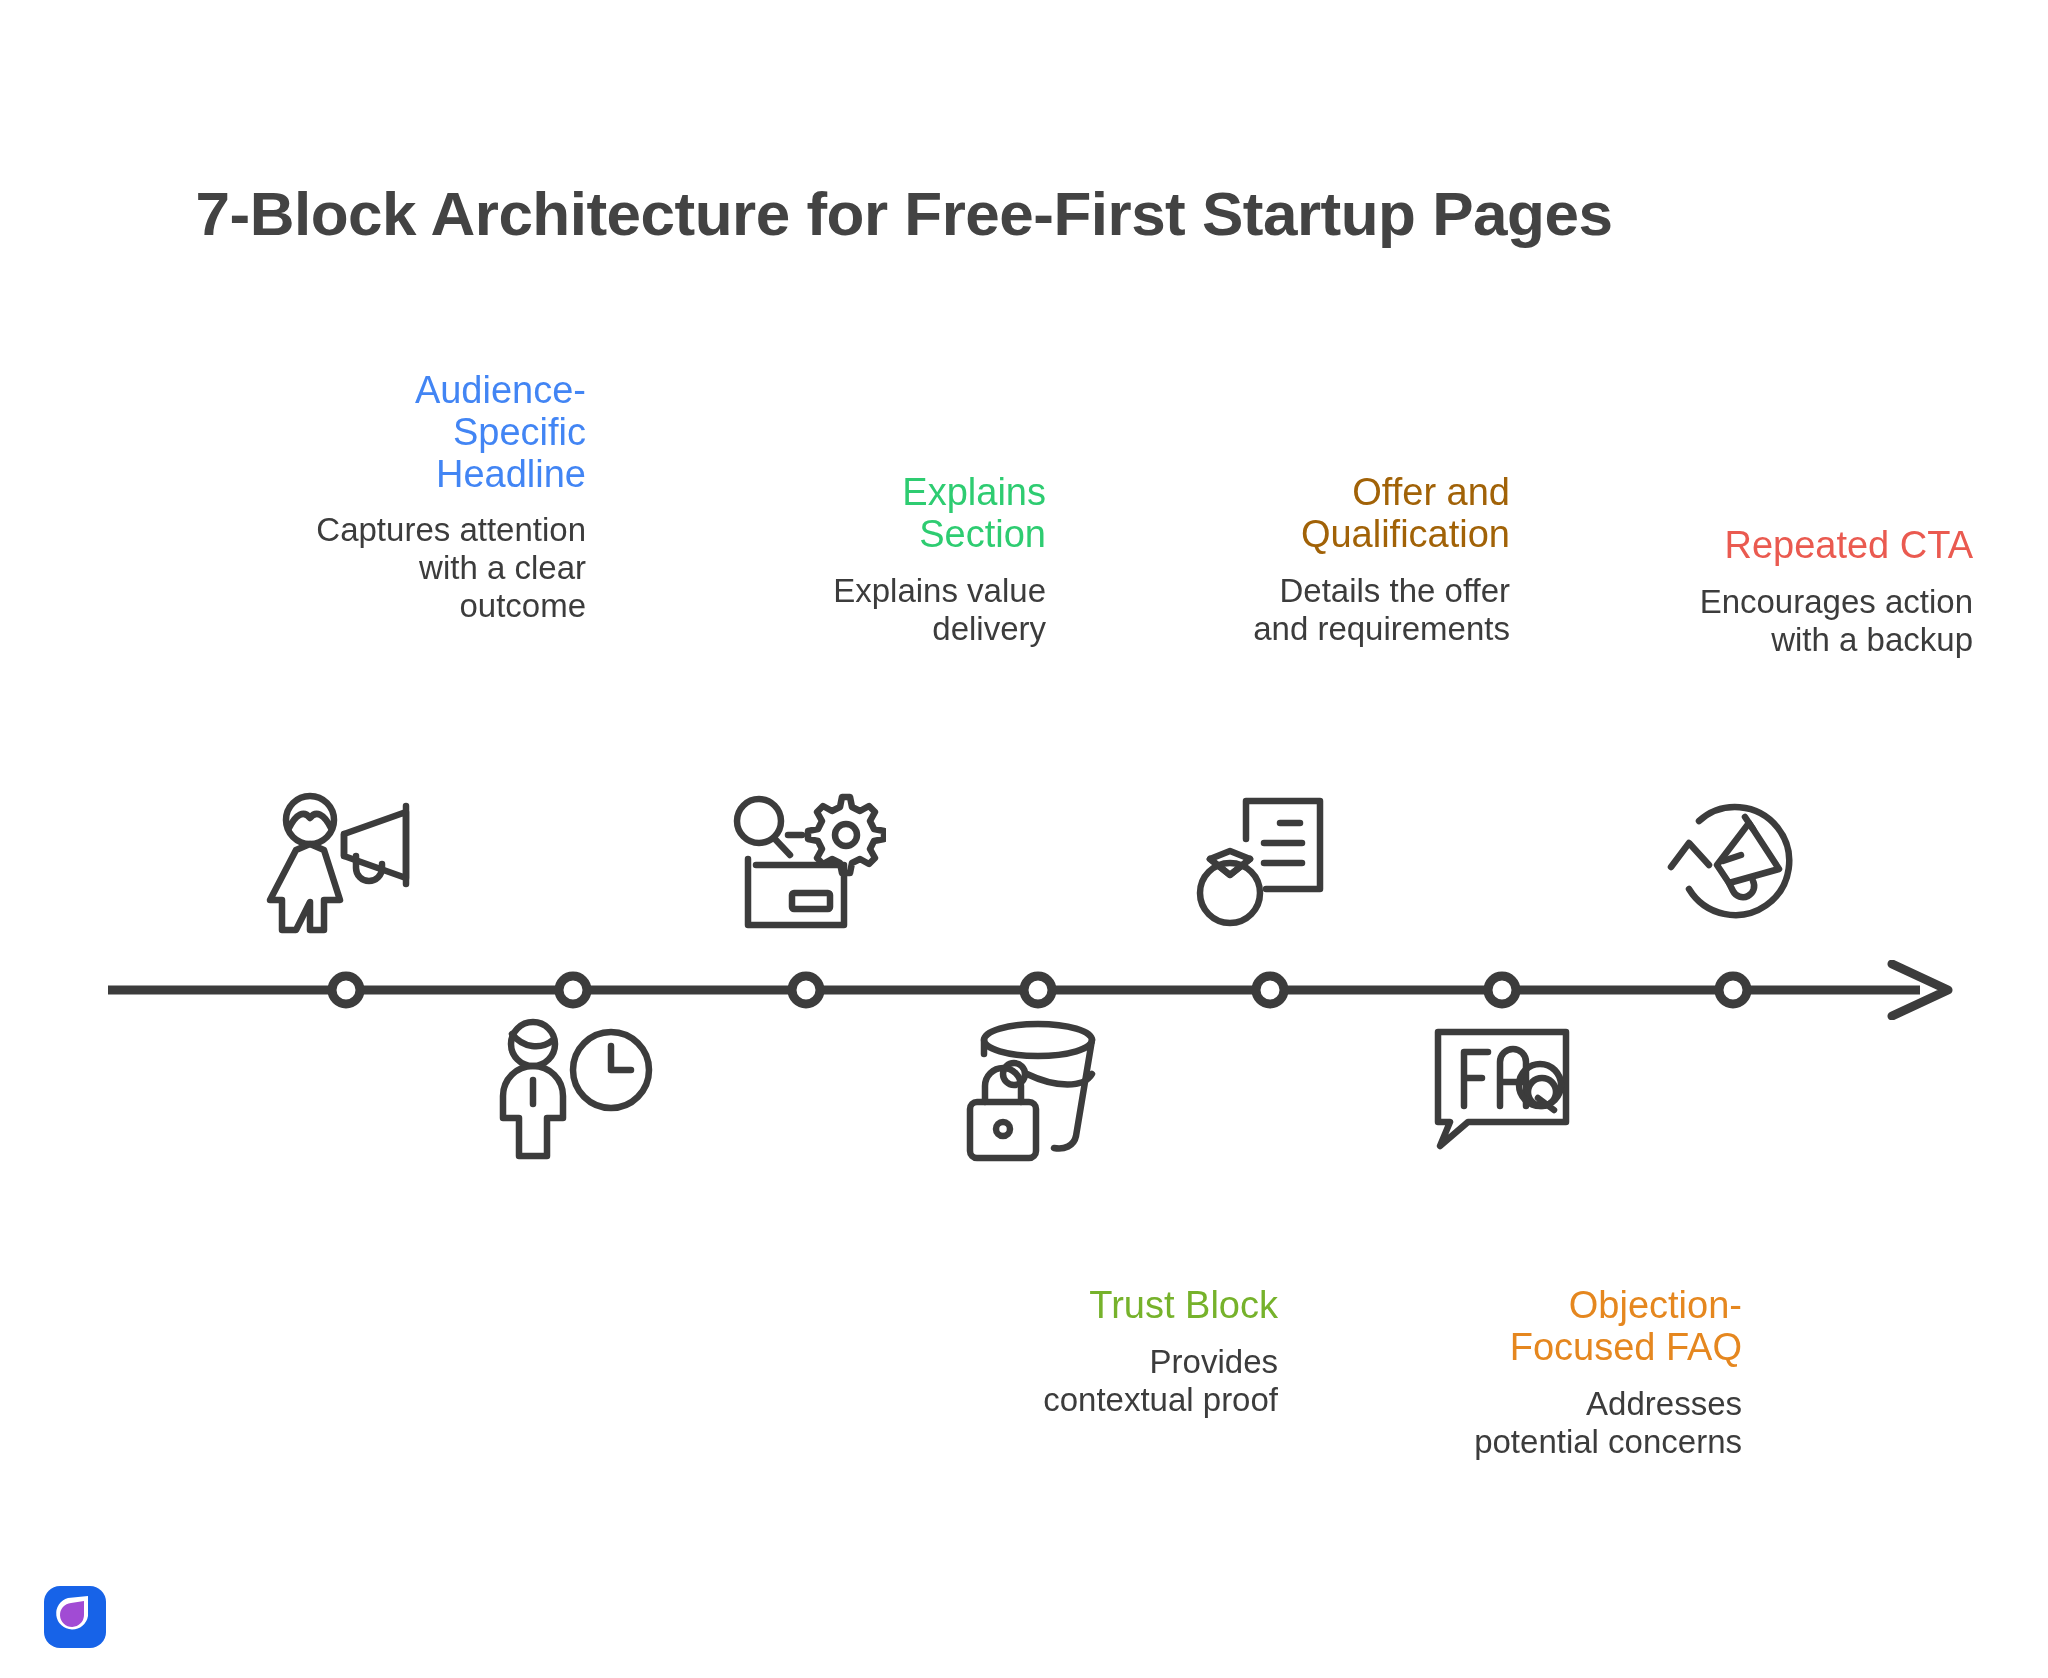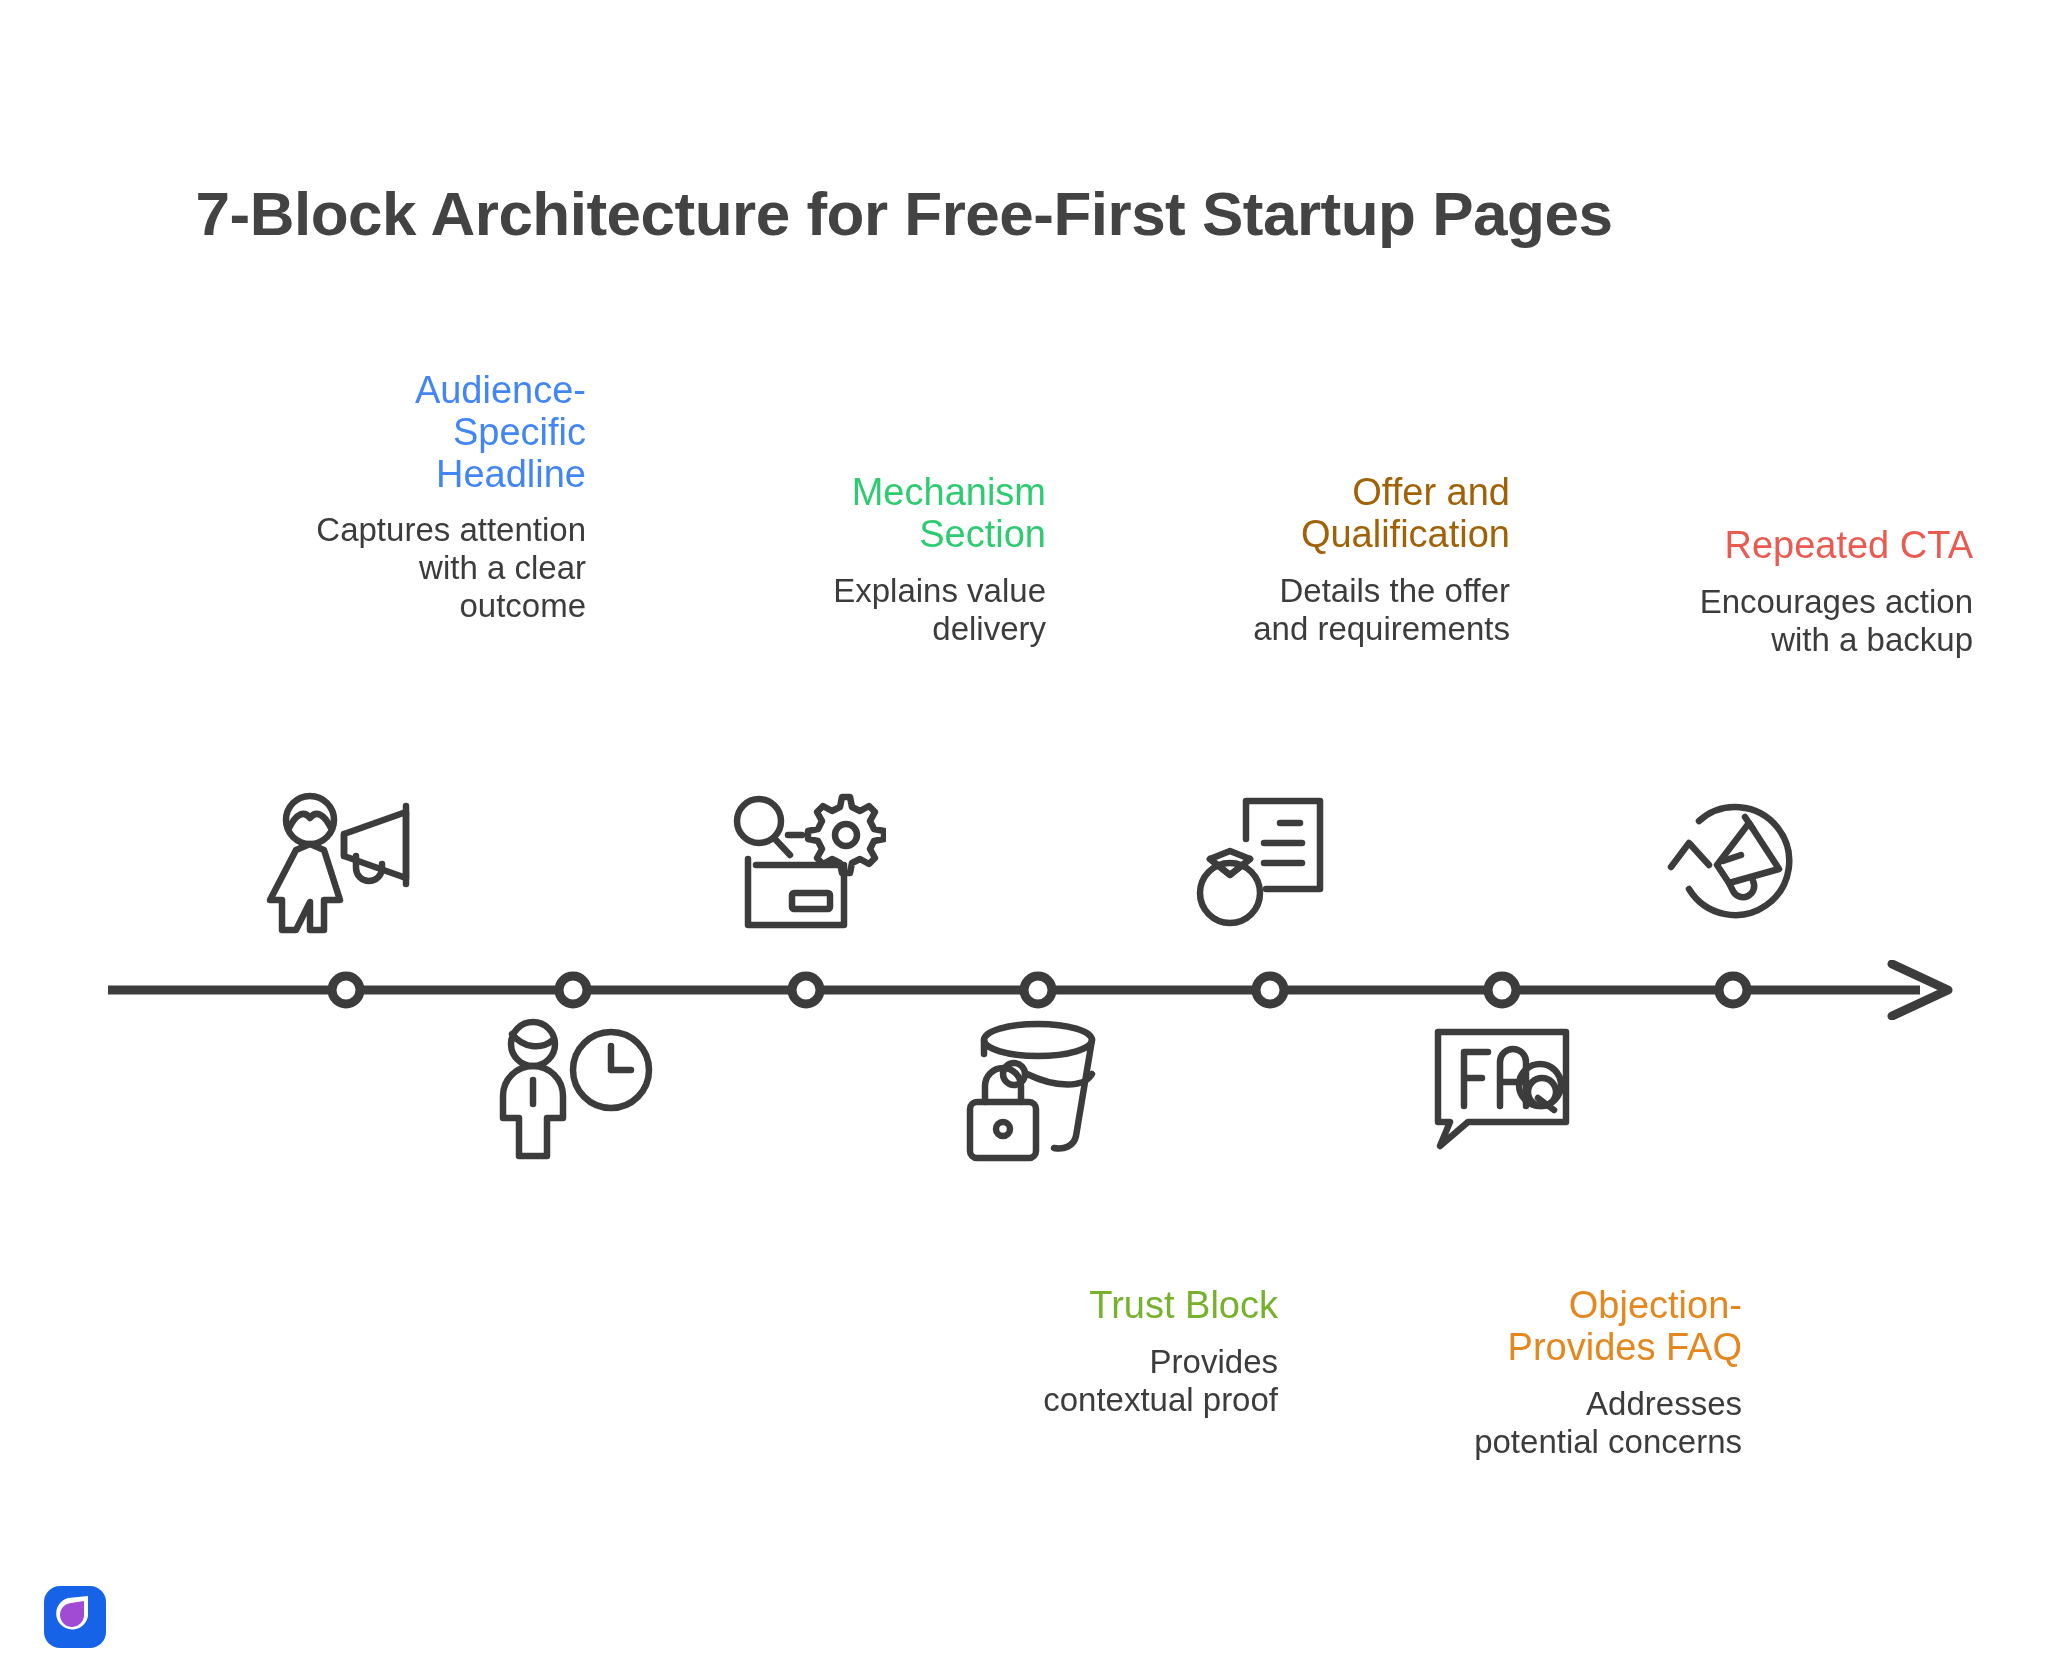--- a/index.html
+++ b/index.html
@@ -146,21 +146,21 @@
       <path d="M19 16 C30 30 48 32 60 22"></path>
       <path d="M10 100 L10 78 A30 30 0 0 1 70 78 L70 100 L54 100 L54 138 L26 138 L26 100 Z"></path>
       <line x1="40" y1="62" x2="40" y2="86"></line>
       <circle cx="118" cy="52" r="38"></circle>
       <path d="M118 28 L118 52 L138 52"></path>
     </svg>
   </div>
 
   <div class="node-col" style="left:806px; top:472px;">
     <div class="label-block">
-      <div class="node-title" style="color:#2ECC71">Mechanism
+      <div class="node-title" style="color:#2ECC71">Explains
 Section</div>
       <div class="node-desc">Explains value
 delivery</div>
     </div>
   </div>
   <div class="icon-wrap" style="left:806px; top:793px;">
     <svg viewBox="0 0 160 150" xmlns="http://www.w3.org/2000/svg" fill="none" stroke="#3c3c3c" stroke-width="6.5" stroke-linecap="round" stroke-linejoin="round">
       <circle cx="33" cy="28" r="22"></circle>
       <line x1="48" y1="45" x2="64" y2="62"></line>
       <line x1="62" y1="42" x2="76" y2="42"></line>
@@ -218,21 +218,21 @@
       <path d="M16 14 L144 14 L144 104 L46 104 L18 128 L28 104 L16 104 Z"></path>
       <path d="M42 88 L42 34 L66 34 M42 60 L60 60"></path>
       <path d="M78 88 L78 44 A13 13 0 0 1 104 44 L104 88 M78 64 L104 64"></path>
       <path d="M120 88 A13 13 0 0 1 120 60 A13 13 0 0 1 120 88 Z M116 80 L132 92"></path>
       <path d="M118 46 A16 16 0 0 1 118 88 A16 16 0 0 1 118 46 Z"></path>
     </svg>
   </div>
   <div class="node-col" style="left:1502px; top:1285px;">
     <div class="label-block">
       <div class="node-title" style="color:#E5871F">Objection-
-Provides FAQ</div>
+Focused FAQ</div>
       <div class="node-desc">Addresses
 potential concerns</div>
     </div>
   </div>
 
   <div class="node-col" style="left:1733px; top:525px;">
     <div class="label-block">
       <div class="node-title" style="color:#EA5A50">Repeated CTA</div>
       <div class="node-desc">Encourages action
 with a backup</div>

